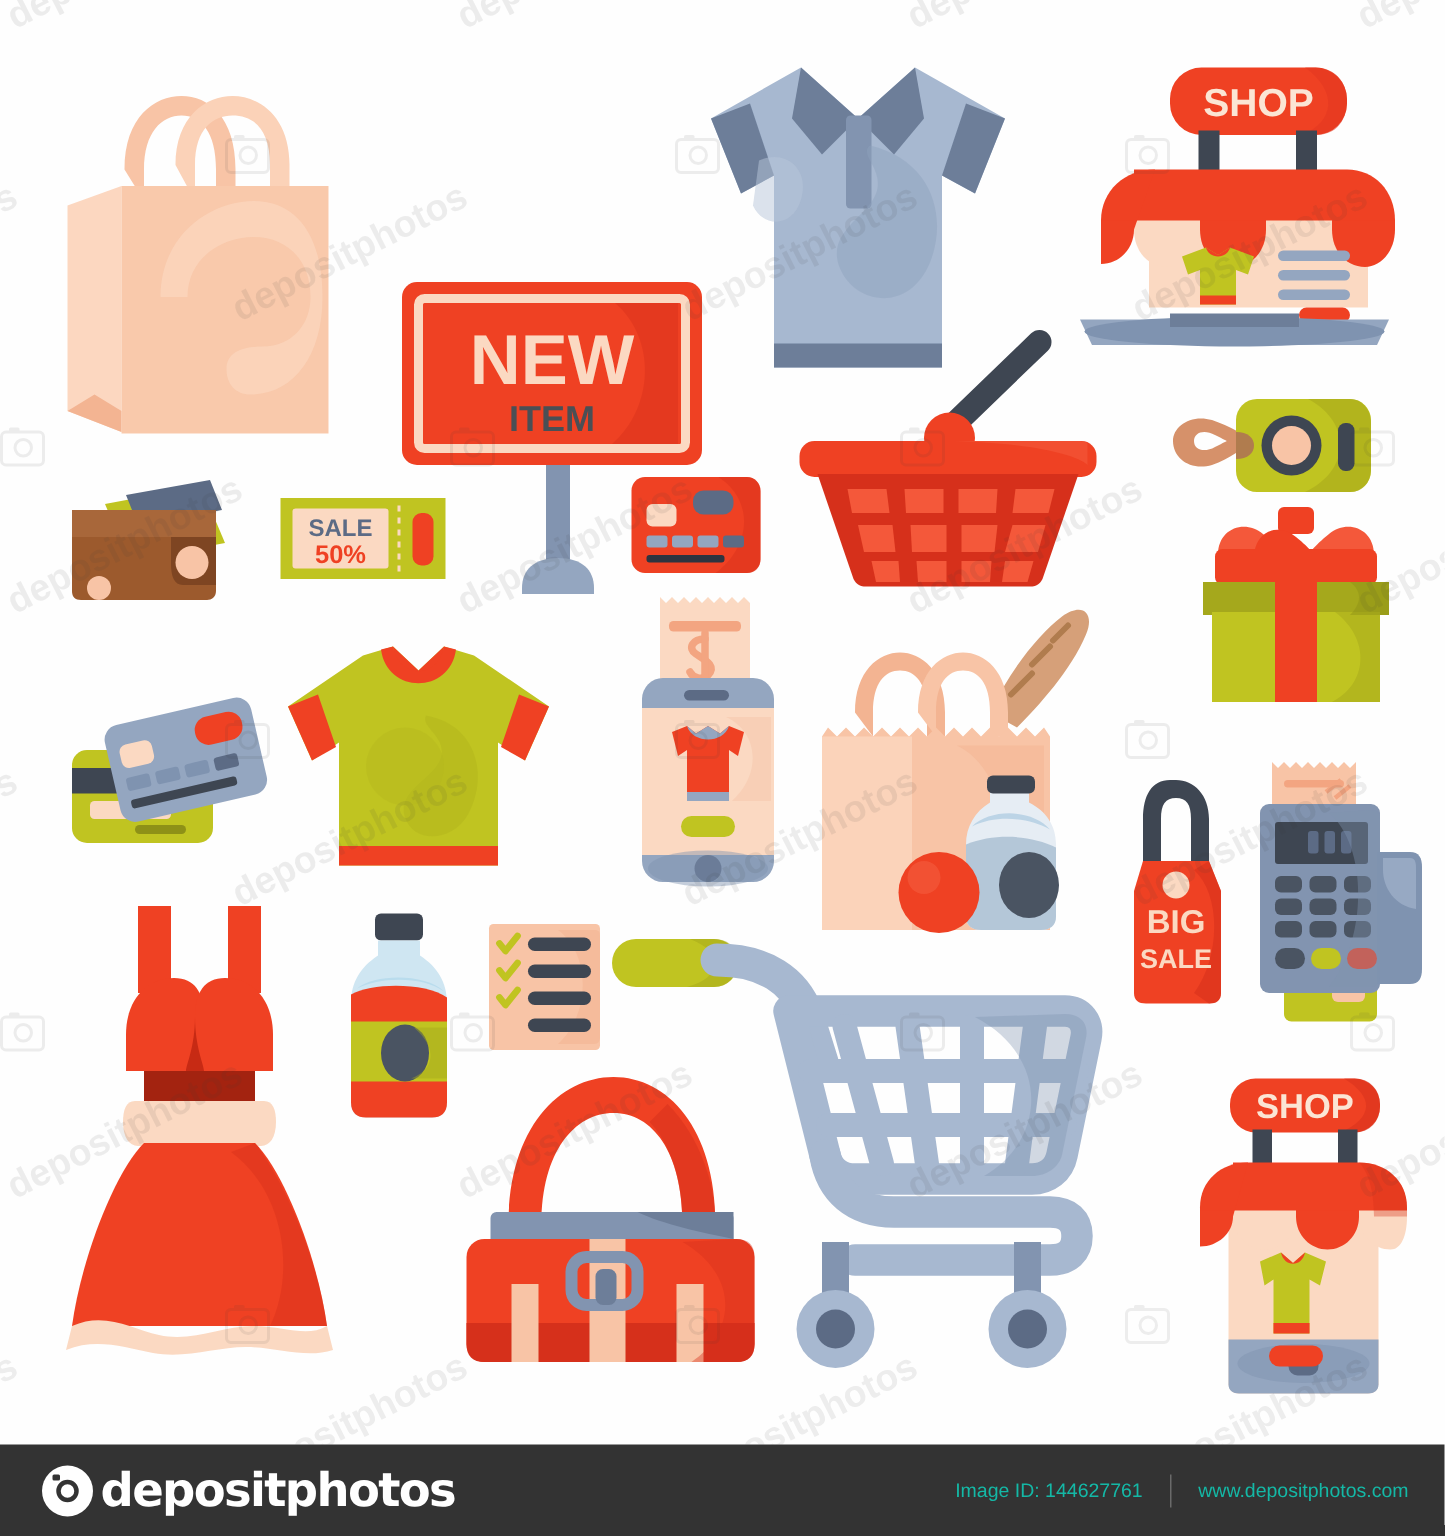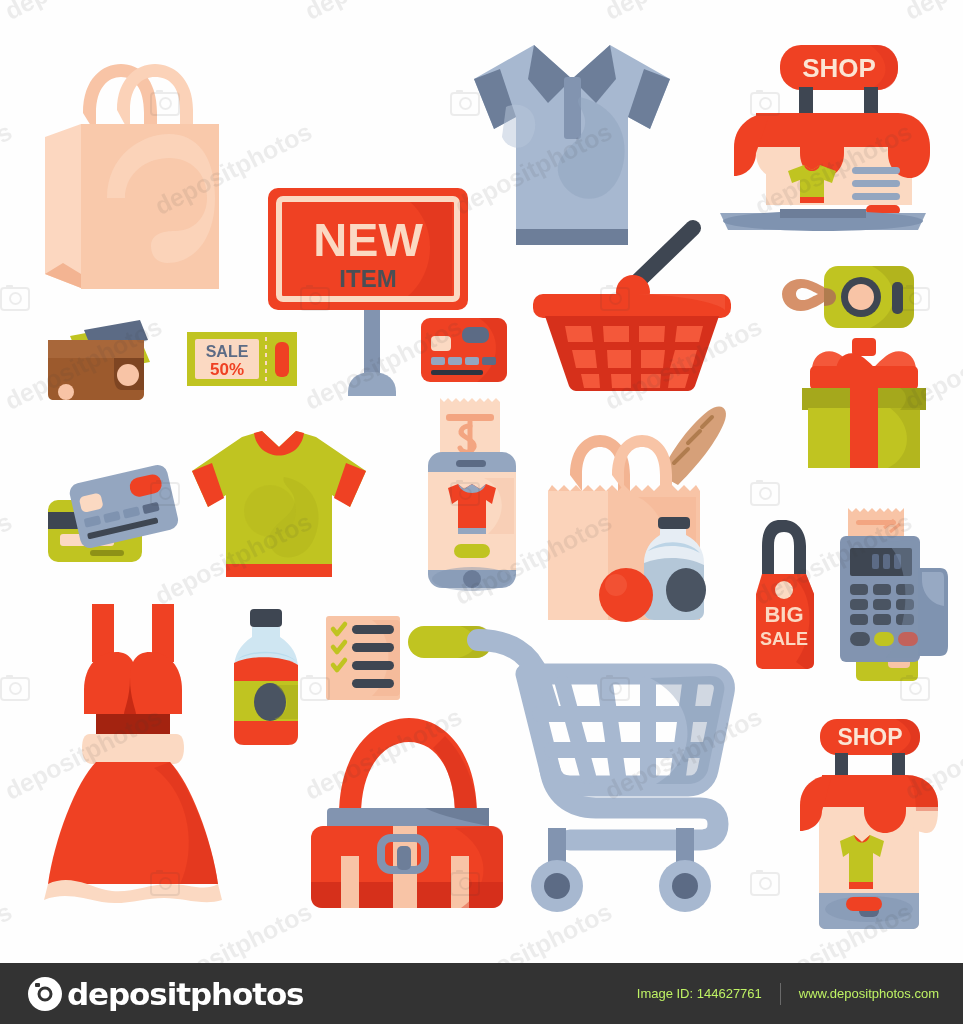--- a/index.html
+++ b/index.html
@@ -65,21 +65,21 @@
   .brand-cam b{
     position:absolute;left:7px;top:6px;width:5px;height:4px;
     background:#333;border-radius:1px;
   }
   #brandtext{
     color:#fff;font-size:31px;font-weight:700;letter-spacing:-1.1px;
     font-family:"DejaVu Sans", sans-serif;
   }
   #footer-right{
     margin-left:auto;margin-right:24px;display:flex;align-items:center;
-    color:#bef264;font-size:13px;
+    color:#14b8a6;font-size:13px;
   }
   #footer-right .sep{
     width:1px;height:22px;background:#6a6a6a;margin:0 18px;
   }
   .sign-text{
     font-family:"Liberation Sans", sans-serif;
     font-weight:700;text-anchor:middle;
   }
 </style>
 </head>

